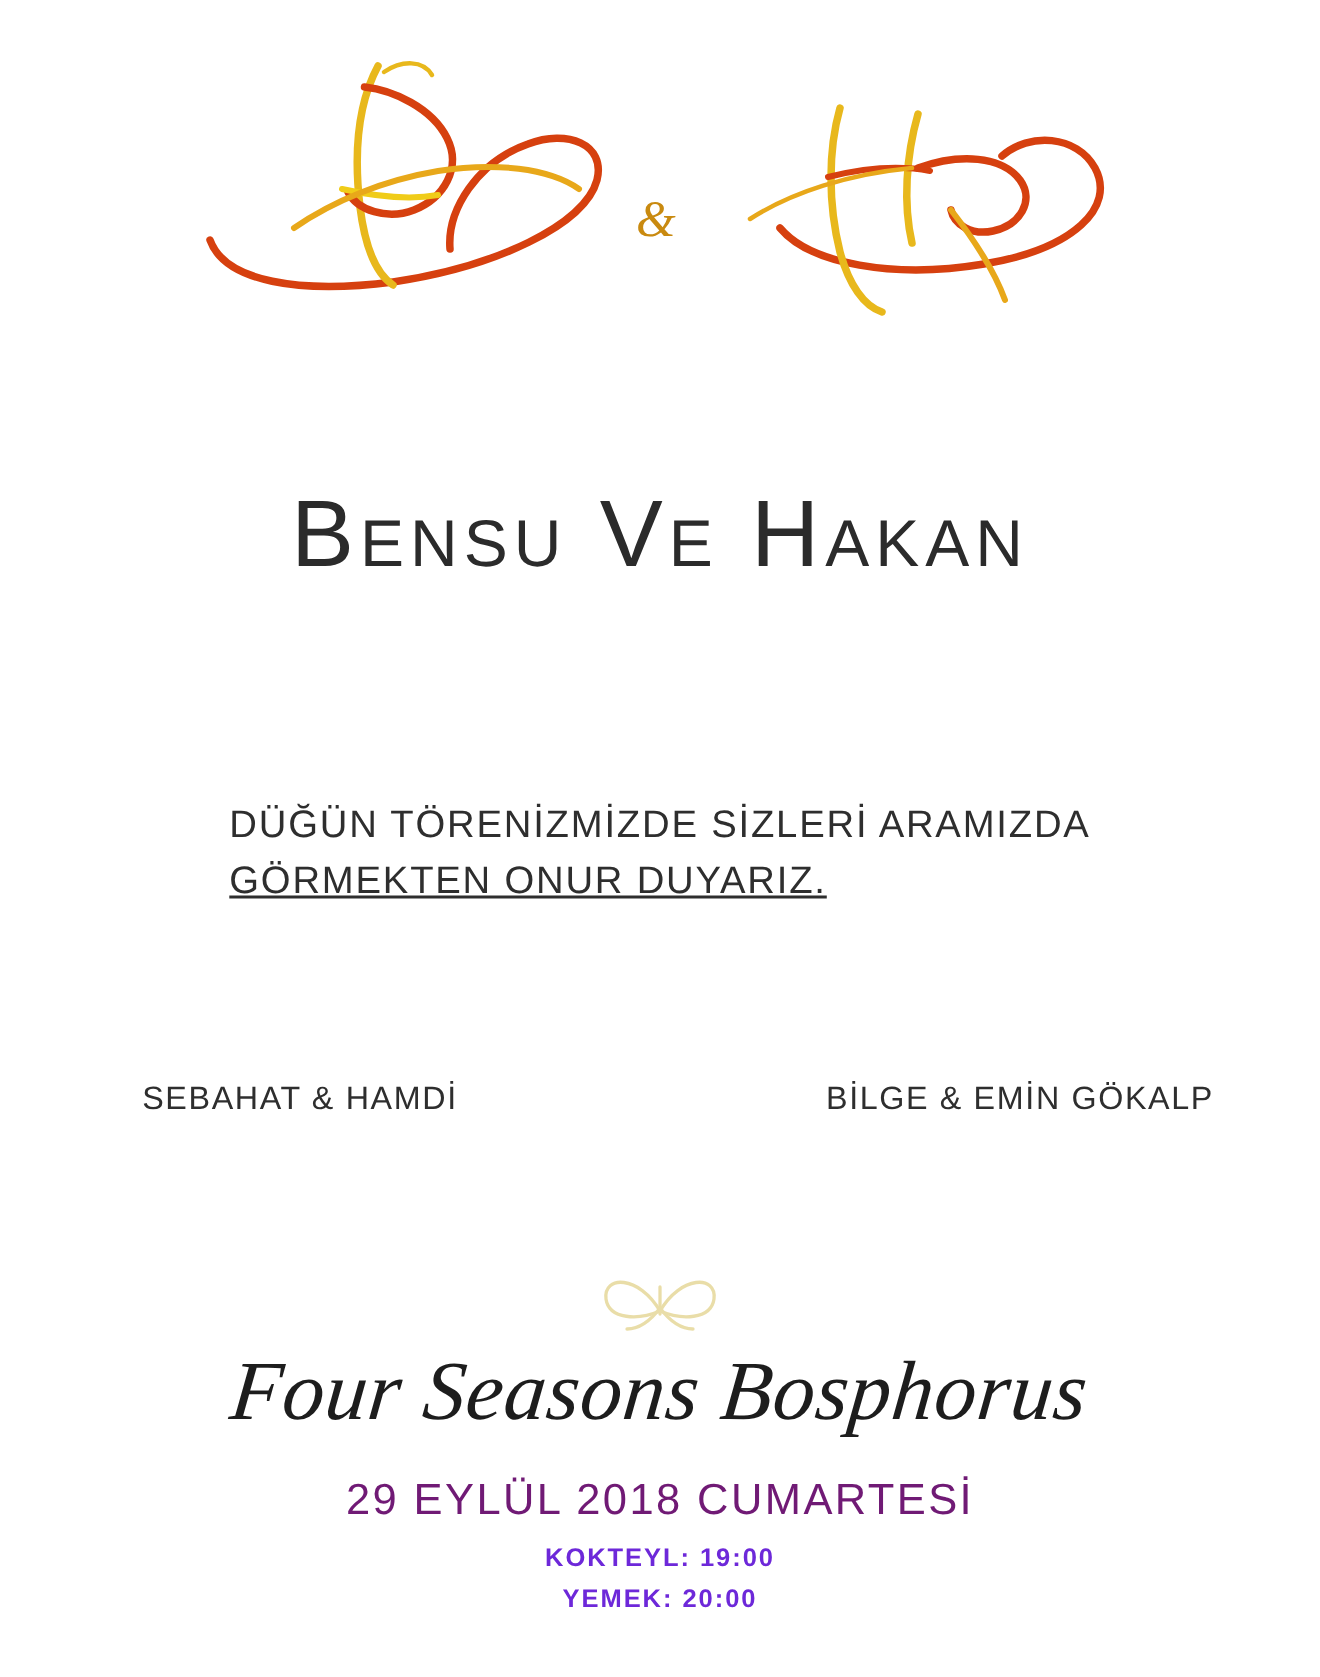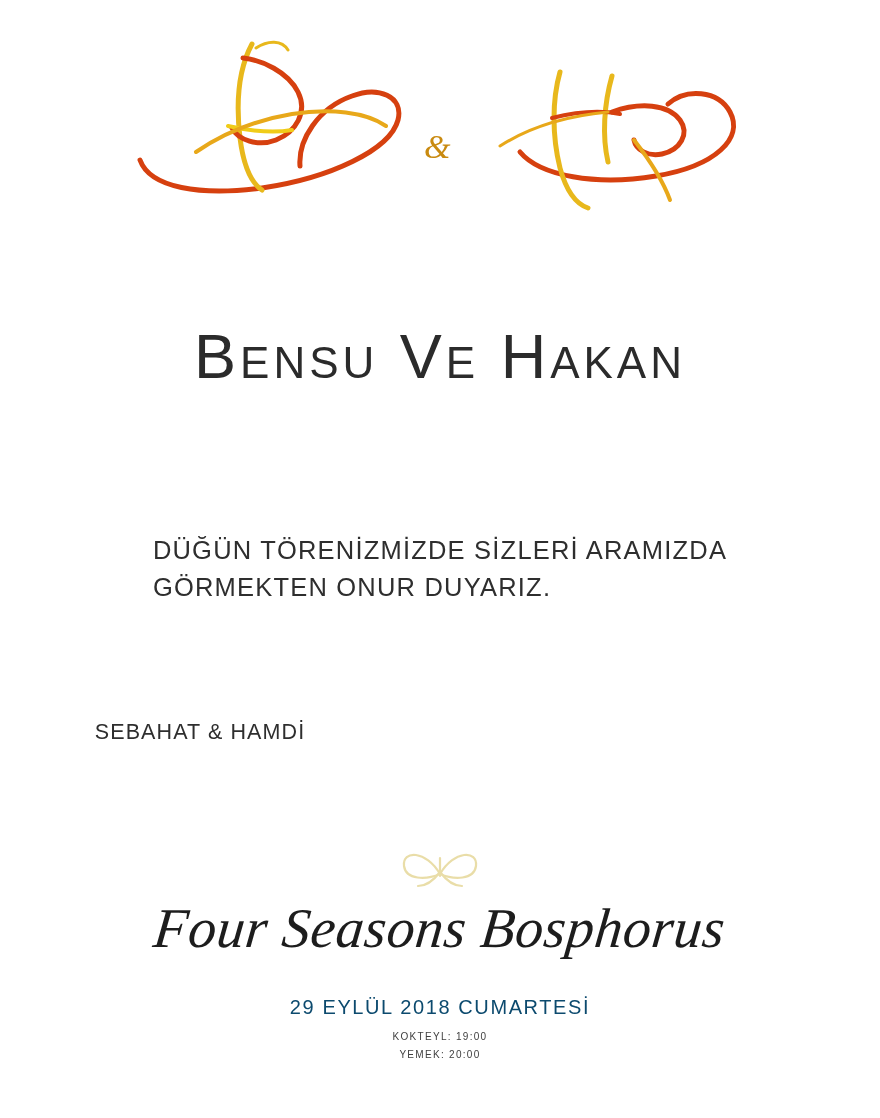--- a/index.html
+++ b/index.html
@@ -68,21 +68,21 @@
     margin-top: 140px;
     text-align: left;
     font-size: 25.5px;
     letter-spacing: 1.2px;
     line-height: 1.45;
     color: #2e2e2e;
     text-transform: uppercase;
     flex: none;
     max-width: 800px;
   }
-  .invite-text .line2 { display: block; }
+  .invite-text .line2 { display: block; text-decoration: underline; }
 
   
   .parents {
     margin-top: 110px;
     width: 820px;
     display: flex;
     justify-content: space-between;
     align-items: center;
     flex: none;
   }
@@ -117,36 +117,36 @@
     font-size: 56px;
     letter-spacing: 0.5px;
     color: #1d1d1d;
     text-align: center;
     flex: none;
     transform: skewX(-6deg);
   }
 
   
   .date-line {
-    margin-top: 36px;
-    font-size: 20px;
+    margin-top: 24px;
+    font-size: 29px;
     letter-spacing: 1.6px;
-    color: #0c4a6e;
+    color: #701a75;
     text-transform: uppercase;
     text-align: center;
     flex: none;
   }
   .time-line {
     margin-top: 12px;
-    font-size: 10px;
+    font-size: 17px;
     letter-spacing: 1.3px;
-    color: #404040;
-    text-transform: uppercase;
-    text-align: center;
-    font-weight: normal;
+    color: #6d28d9;
+    text-transform: uppercase;
+    text-align: center;
+    font-weight: bold;
     flex: none;
   }
   .time-line.second { margin-top: 7px; }
 </style>
 </head>
 <body>
 
 <div class="invitation">
 
   <div class="monogram">
@@ -177,20 +177,21 @@
   <div class="invite-text">
     <span>DÜĞÜN TÖRENİZMİZDE SİZLERİ ARAMIZDA</span>
     <span class="line2">GÖRMEKTEN ONUR DUYARIZ.</span>
   </div>
 
   <div class="parents">
     <div class="parent-block parent-left">
       <span>SEBAHAT &amp; HAMDİ</span>
     </div>
     <div class="parent-block parent-right">
+      <span>BİLGE &amp; EMİN GÖKALP</span>
     </div>
   </div>
 
   <div class="ornament">
     <svg width="160" height="46" viewBox="0 0 160 46" xmlns="http://www.w3.org/2000/svg" aria-hidden="true">
       <g stroke="#e6d89a" stroke-width="2.2" fill="none" stroke-linecap="round">
         <path d="M80,30 C66,6 42,6 44,22 C46,36 66,36 80,30 Z"></path>
         <path d="M80,30 C94,6 118,6 116,22 C114,36 94,36 80,30 Z"></path>
         <path d="M80,28 C74,36 66,42 58,42"></path>
         <path d="M80,28 C86,36 94,42 102,42"></path>

